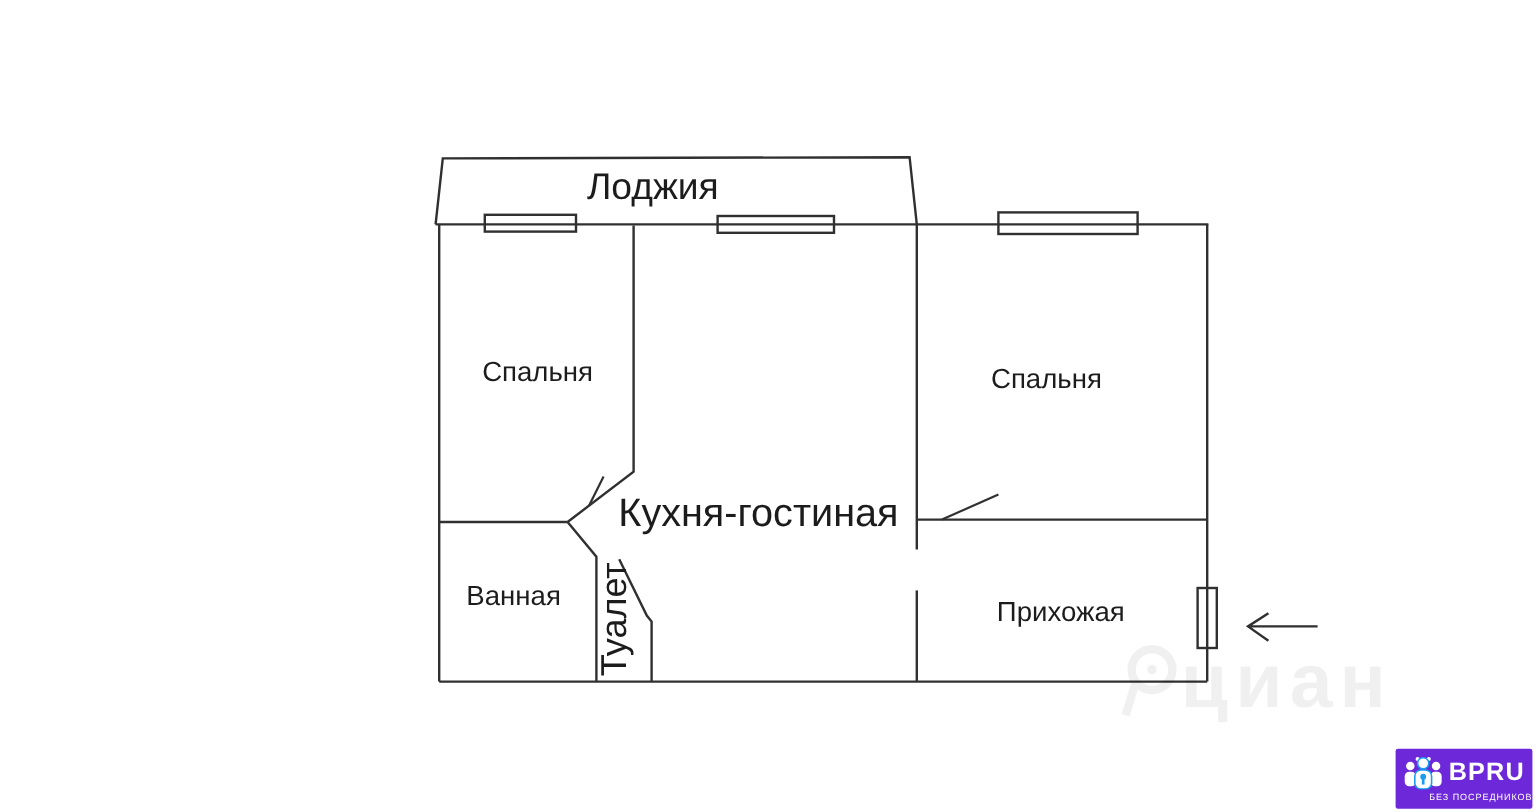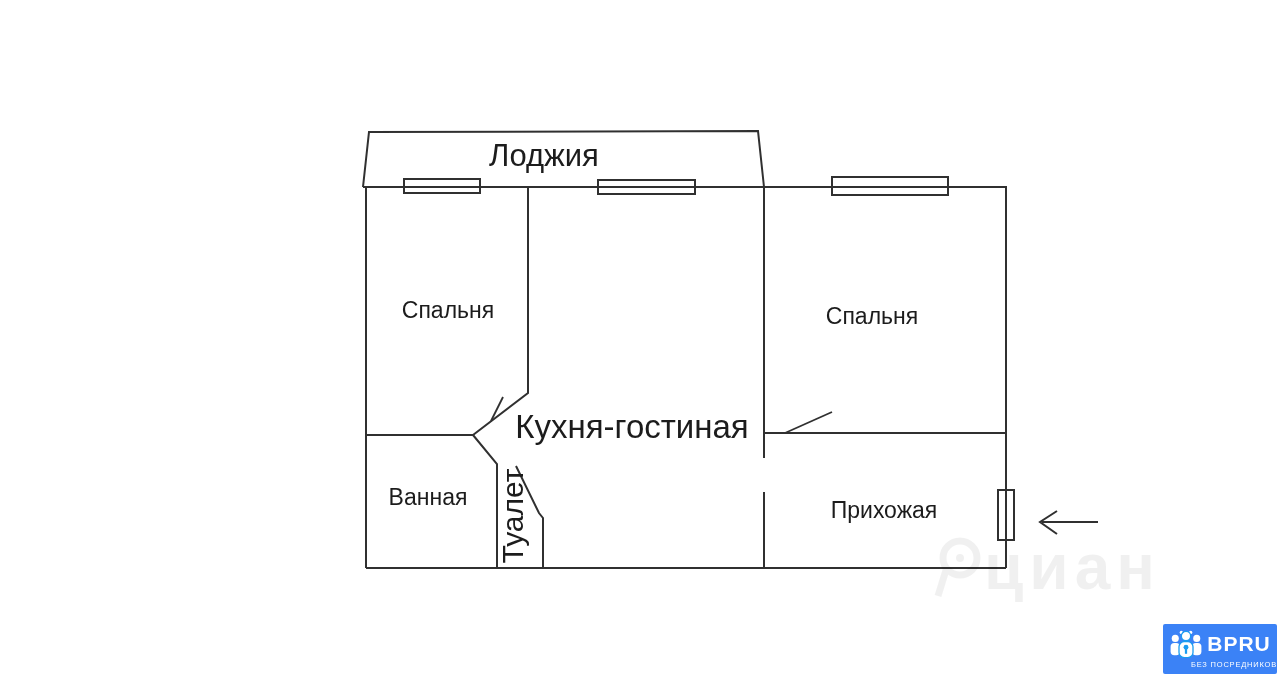--- a/index.html
+++ b/index.html
@@ -56,21 +56,21 @@
     font-weight: bold;
     letter-spacing: 6px;
     line-height: 1;
   }
   #bpru-badge {
     position: absolute;
     left: 1163px;
     top: 624px;
     width: 114px;
     height: 50px;
-    background: #3b82f6;
+    background: #6d28d9;
     border-radius: 2px;
     display: flex;
     flex-direction: column;
     align-items: center;
     justify-content: center;
     color: #ffffff;
   }
   #bpru-badge .row {
     display: flex;
     align-items: center;

